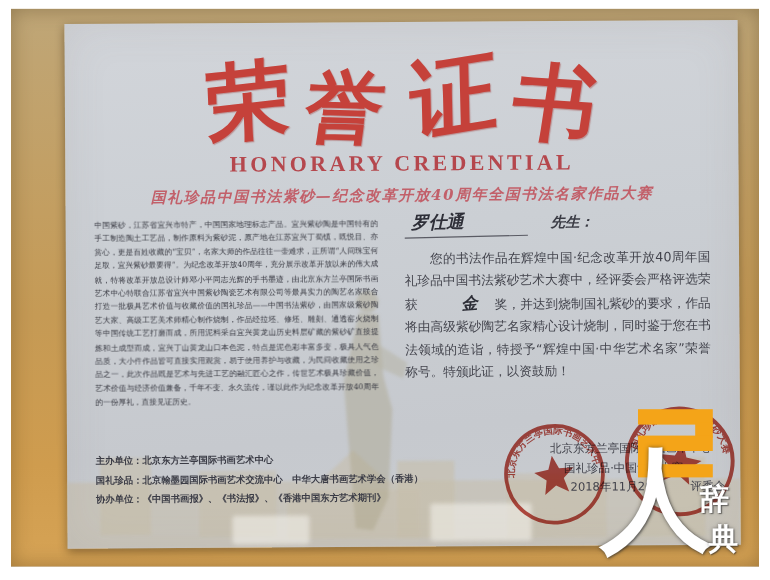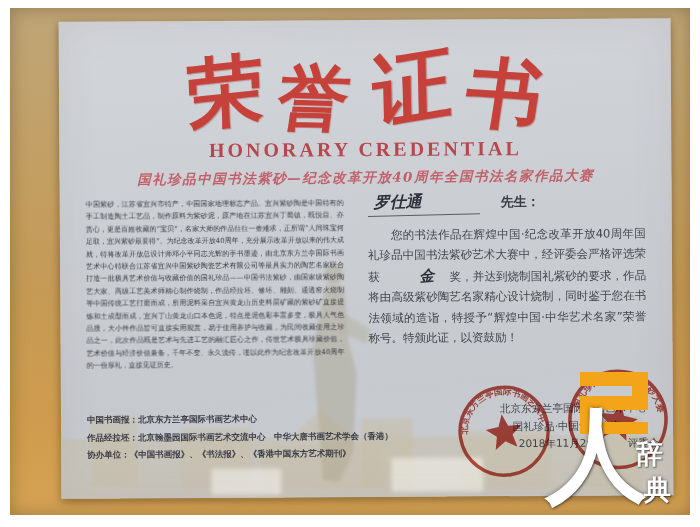--- a/index.html
+++ b/index.html
@@ -33,21 +33,21 @@
             font-family:"DejaVu Serif","Liberation Serif",serif;font-style:italic;}
   
   .intro{position:absolute;left:26px;top:177px;width:258px;height:212px;overflow:hidden;
          font-size:7px;line-height:12.4px;text-align:justify;color:#35363f;filter:blur(.25px);
          font-family:"DejaVu Serif","Liberation Serif",serif;}
   
   .rcol{position:absolute;left:308px;top:172px;width:278px;color:#3d3e48;}
   .name-row{height:24px;}
   .r-name{display:inline-block;min-width:96px;font-size:16px;font-weight:bold;font-style:italic;
           color:#2e2f38;border-bottom:1px solid #5a5b64;padding:0 10px 2px 6px;transform:rotate(-1deg);}
-  .r-salu{font-size:13px;font-weight:bold;margin-left:16px;color:#3a3b44;}
+  .r-salu{font-size:13px;font-weight:bold;margin-left:16px;color:#3a3b44;font-style:italic;}
   .bodytext{margin-top:9px;font-size:11.5px;line-height:20.4px;text-align:justify;text-indent:2em;
             color:#43444d;}
   .award{display:inline-block;font-size:15px;font-weight:bold;font-style:italic;color:#2d2e37;
          margin:0 16px;transform:rotate(-4deg) translateY(1px);}
   
   .orgs{position:absolute;left:26px;top:390px;font-size:8.5px;font-weight:bold;color:#3b3c46;
         line-height:17.5px;white-space:nowrap;}
   
   .sig{position:absolute;right:12px;top:381px;width:310px;text-align:right;font-size:10.5px;
        color:#42434c;line-height:17.5px;}
@@ -114,22 +114,22 @@
         <div class="name-row">
           <span class="r-name">罗仕通</span>
           <span class="r-salu">先生：</span>
         </div>
         <div class="bodytext">
           <span>您的书法作品在辉煌中国·纪念改革开放40周年国礼珍品中国书法紫砂艺术大赛中，经评委会严格评选荣获</span><span class="award">金</span><span>奖，并达到烧制国礼紫砂的要求，作品将由高级紫砂陶艺名家精心设计烧制，同时鉴于您在书法领域的造诣，特授予“辉煌中国·中华艺术名家”荣誉称号。特颁此证，以资鼓励！</span>
         </div>
       </div>
 
       <div class="orgs">
-        <div><span>中国书画报：</span><span>北京东方兰亭国际书画艺术中心</span></div>
-        <div><span>作品经拉坯：</span><span>北京翰墨园国际书画艺术交流中心　中华大唐书画艺术学会（香港）</span></div>
+        <div><span>主办单位：</span><span>北京东方兰亭国际书画艺术中心</span></div>
+        <div><span>国礼珍品：</span><span>北京翰墨园国际书画艺术交流中心　中华大唐书画艺术学会（香港）</span></div>
         <div><span>协办单位：</span><span>《中国书画报》、《书法报》、《香港中国东方艺术期刊》</span></div>
       </div>
 
       <div class="sig">
         <div class="l1">北京东方兰亭国际书画艺术中心</div>
         <div class="l2">国礼珍品·中国紫砂大赛</div>
         <div class="l3">
           <span>2018年11月26日</span><span class="committee">评委会</span>
         </div>
       </div>

